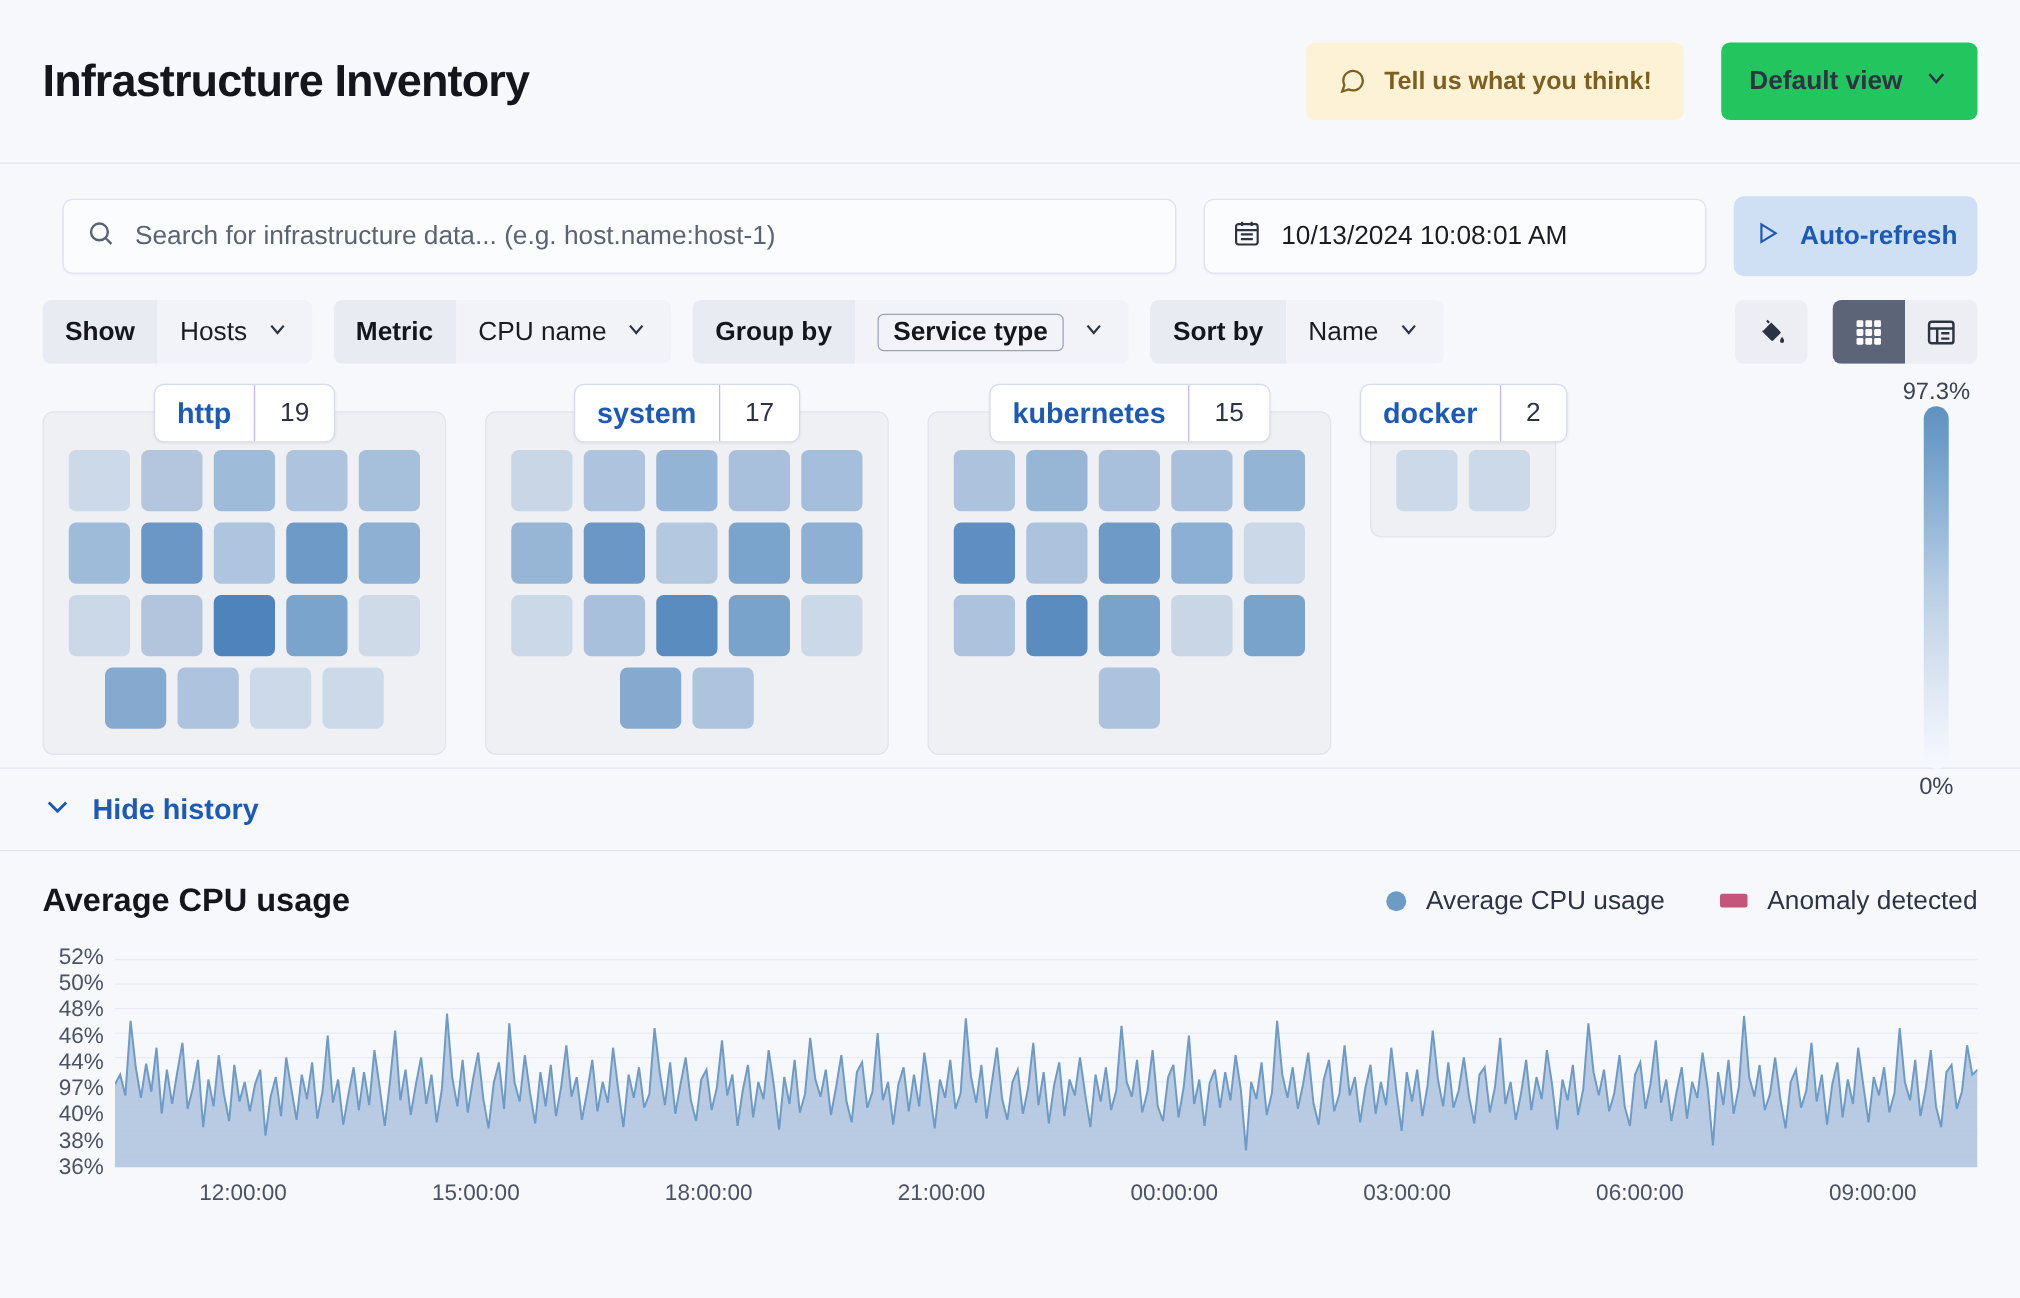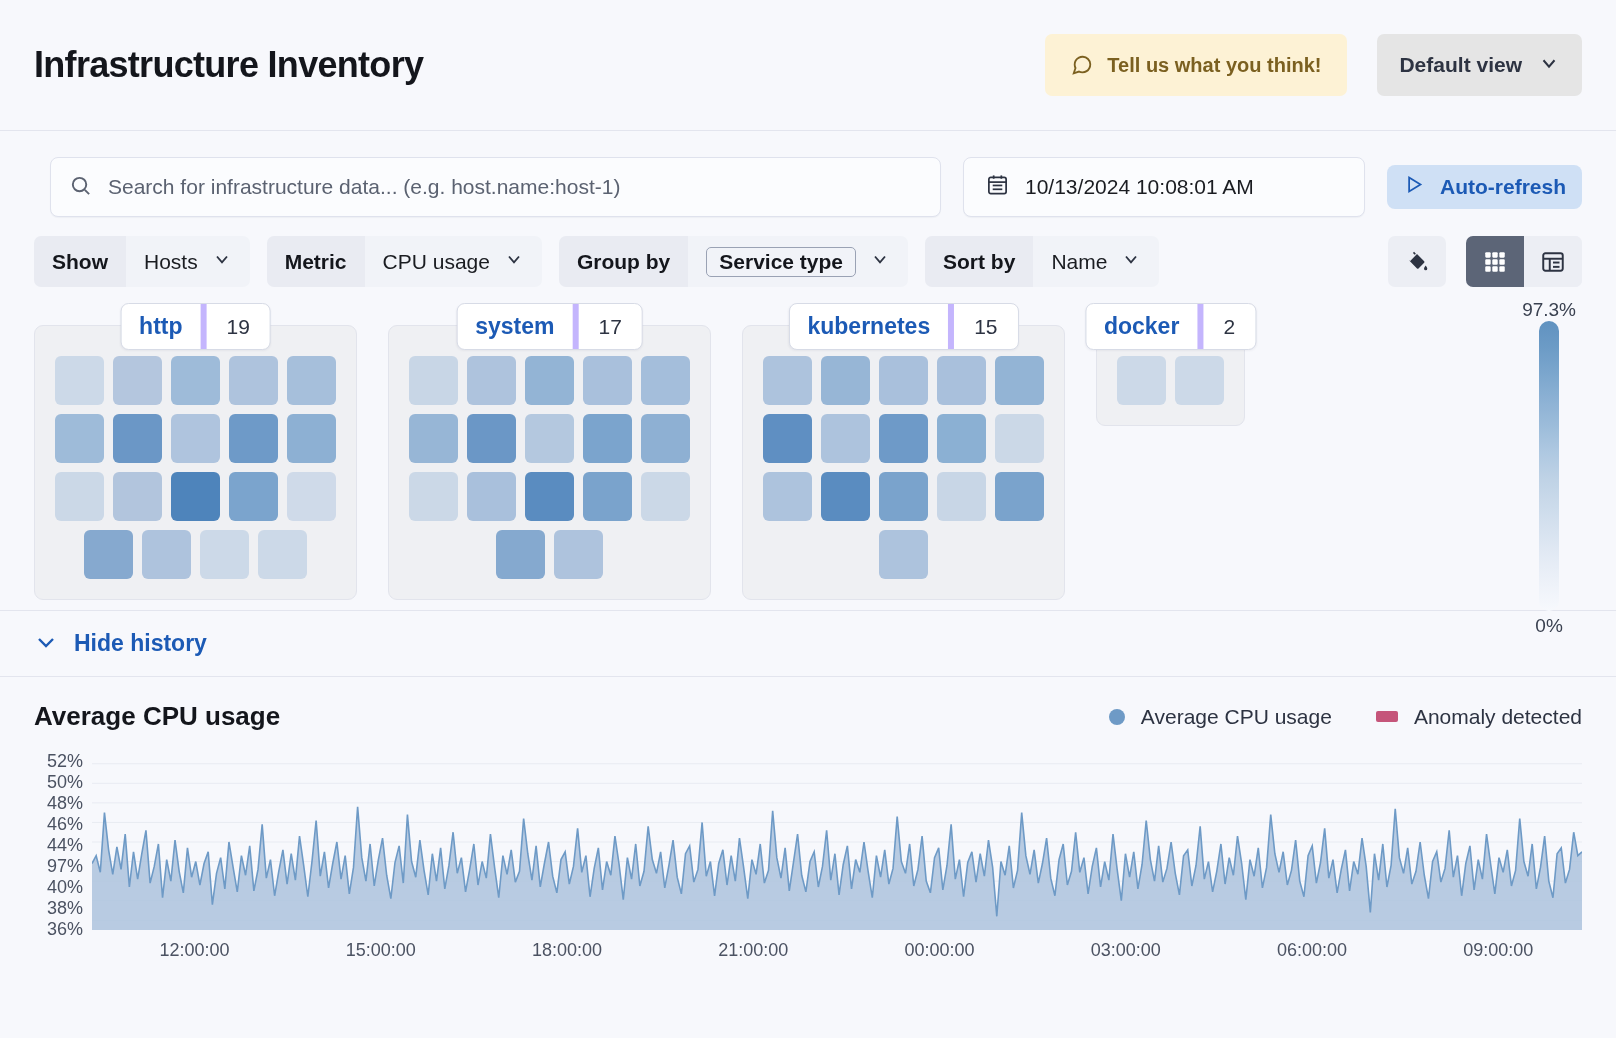--- a/index.html
+++ b/index.html
@@ -28,21 +28,21 @@
   .feedback-btn{
     background:#fdf2d5; color:#7b6020;
     border:none; border-radius:7px;
     height:62px; padding:0 26px;
     display:flex; align-items:center; gap:14px;
     font-size:20px; font-weight:700; cursor:pointer;
     font-family:inherit;
   }
   .feedback-btn svg{ display:block; }
   .view-btn{
-    background:#e5e5e5; color:#2d3342;
+    background:#22c55e; color:#2d3342;
     border:none; border-radius:7px;
     height:62px; padding:0 22px;
     display:flex; align-items:center; gap:16px;
     font-size:21px; font-weight:700; cursor:pointer;
     font-family:inherit;
   }
 
   
   .controls{ padding:26px 34px 0 34px; }
   .search-row{ display:flex; align-items:center; gap:22px;padding-left:16px; }
@@ -60,21 +60,21 @@
   .search-box input::placeholder{ color:#5b6271; }
   .date-box{
     width:402px; height:60px;
     background:#fbfcfe; border:1px solid #dfe2ed; border-radius:8px;
     display:flex; align-items:center; gap:16px; padding:0 22px;
     font-size:21px; color:#1a1c21;
     box-shadow:0 1px 1px rgba(30,40,70,0.04);
     cursor:pointer;
   }
   .refresh-btn{
-    width:195px; height:44px;
+    width:195px; height:64px;
     background:#cfe0f5; color:#1c5ab5;
     border:none; border-radius:8px;
     display:flex; align-items:center; justify-content:center; gap:16px;
     font-size:21px; font-weight:700; cursor:pointer;
     font-family:inherit;
   }
 
   .filters-row{ display:flex; align-items:center; margin-top:19px; gap:17px; }
   .filter-group{
     display:flex; align-items:stretch; height:51px;
@@ -125,21 +125,21 @@
     height:47px; display:flex; align-items:center;
     box-shadow:0 1px 2px rgba(30,40,70,0.05);
     z-index:2; white-space:nowrap;
   }
   .group-name{
     color:#1c5ab5; font-size:23px; font-weight:700;
     padding:0 18px;
   }
   .group-count{
     color:#2d3342; font-size:21px;
-    padding:0 20px; border-left:6px solid #c4b5fd;
+    padding:0 20px; border-left:1px solid #c4b5fd;
     align-self:stretch; display:flex; align-items:center;
   }
   .group-body{
     background:#eff0f3; border:1px solid #e2e4ec; border-radius:9px;
     padding:30px 20px 20px 20px;
     display:flex; flex-direction:column; align-items:center; gap:9px;
   }
   .tile-row{ display:flex; gap:9px; justify-content:center; }
   .tile{ width:49px; height:49px; border-radius:6px; }
 
@@ -263,21 +263,21 @@
           <svg width="20" height="20" viewBox="0 0 24 24" fill="none" stroke="#2d3342" stroke-width="2.2">
               <polyline points="6 9 12 16 18 9"></polyline>
             </svg>
         </span>
       </div>
     </div>
 
     <div class="filter-group">
       <div class="filter-label">Metric</div>
       <div class="filter-value">
-        <span>CPU usage</span>
+        <span>CPU name</span>
         <span>
           <svg width="20" height="20" viewBox="0 0 24 24" fill="none" stroke="#2d3342" stroke-width="2.2">
               <polyline points="6 9 12 16 18 9"></polyline>
             </svg>
         </span>
       </div>
     </div>
 
     <div class="filter-group">
       <div class="filter-label">Group by</div>

